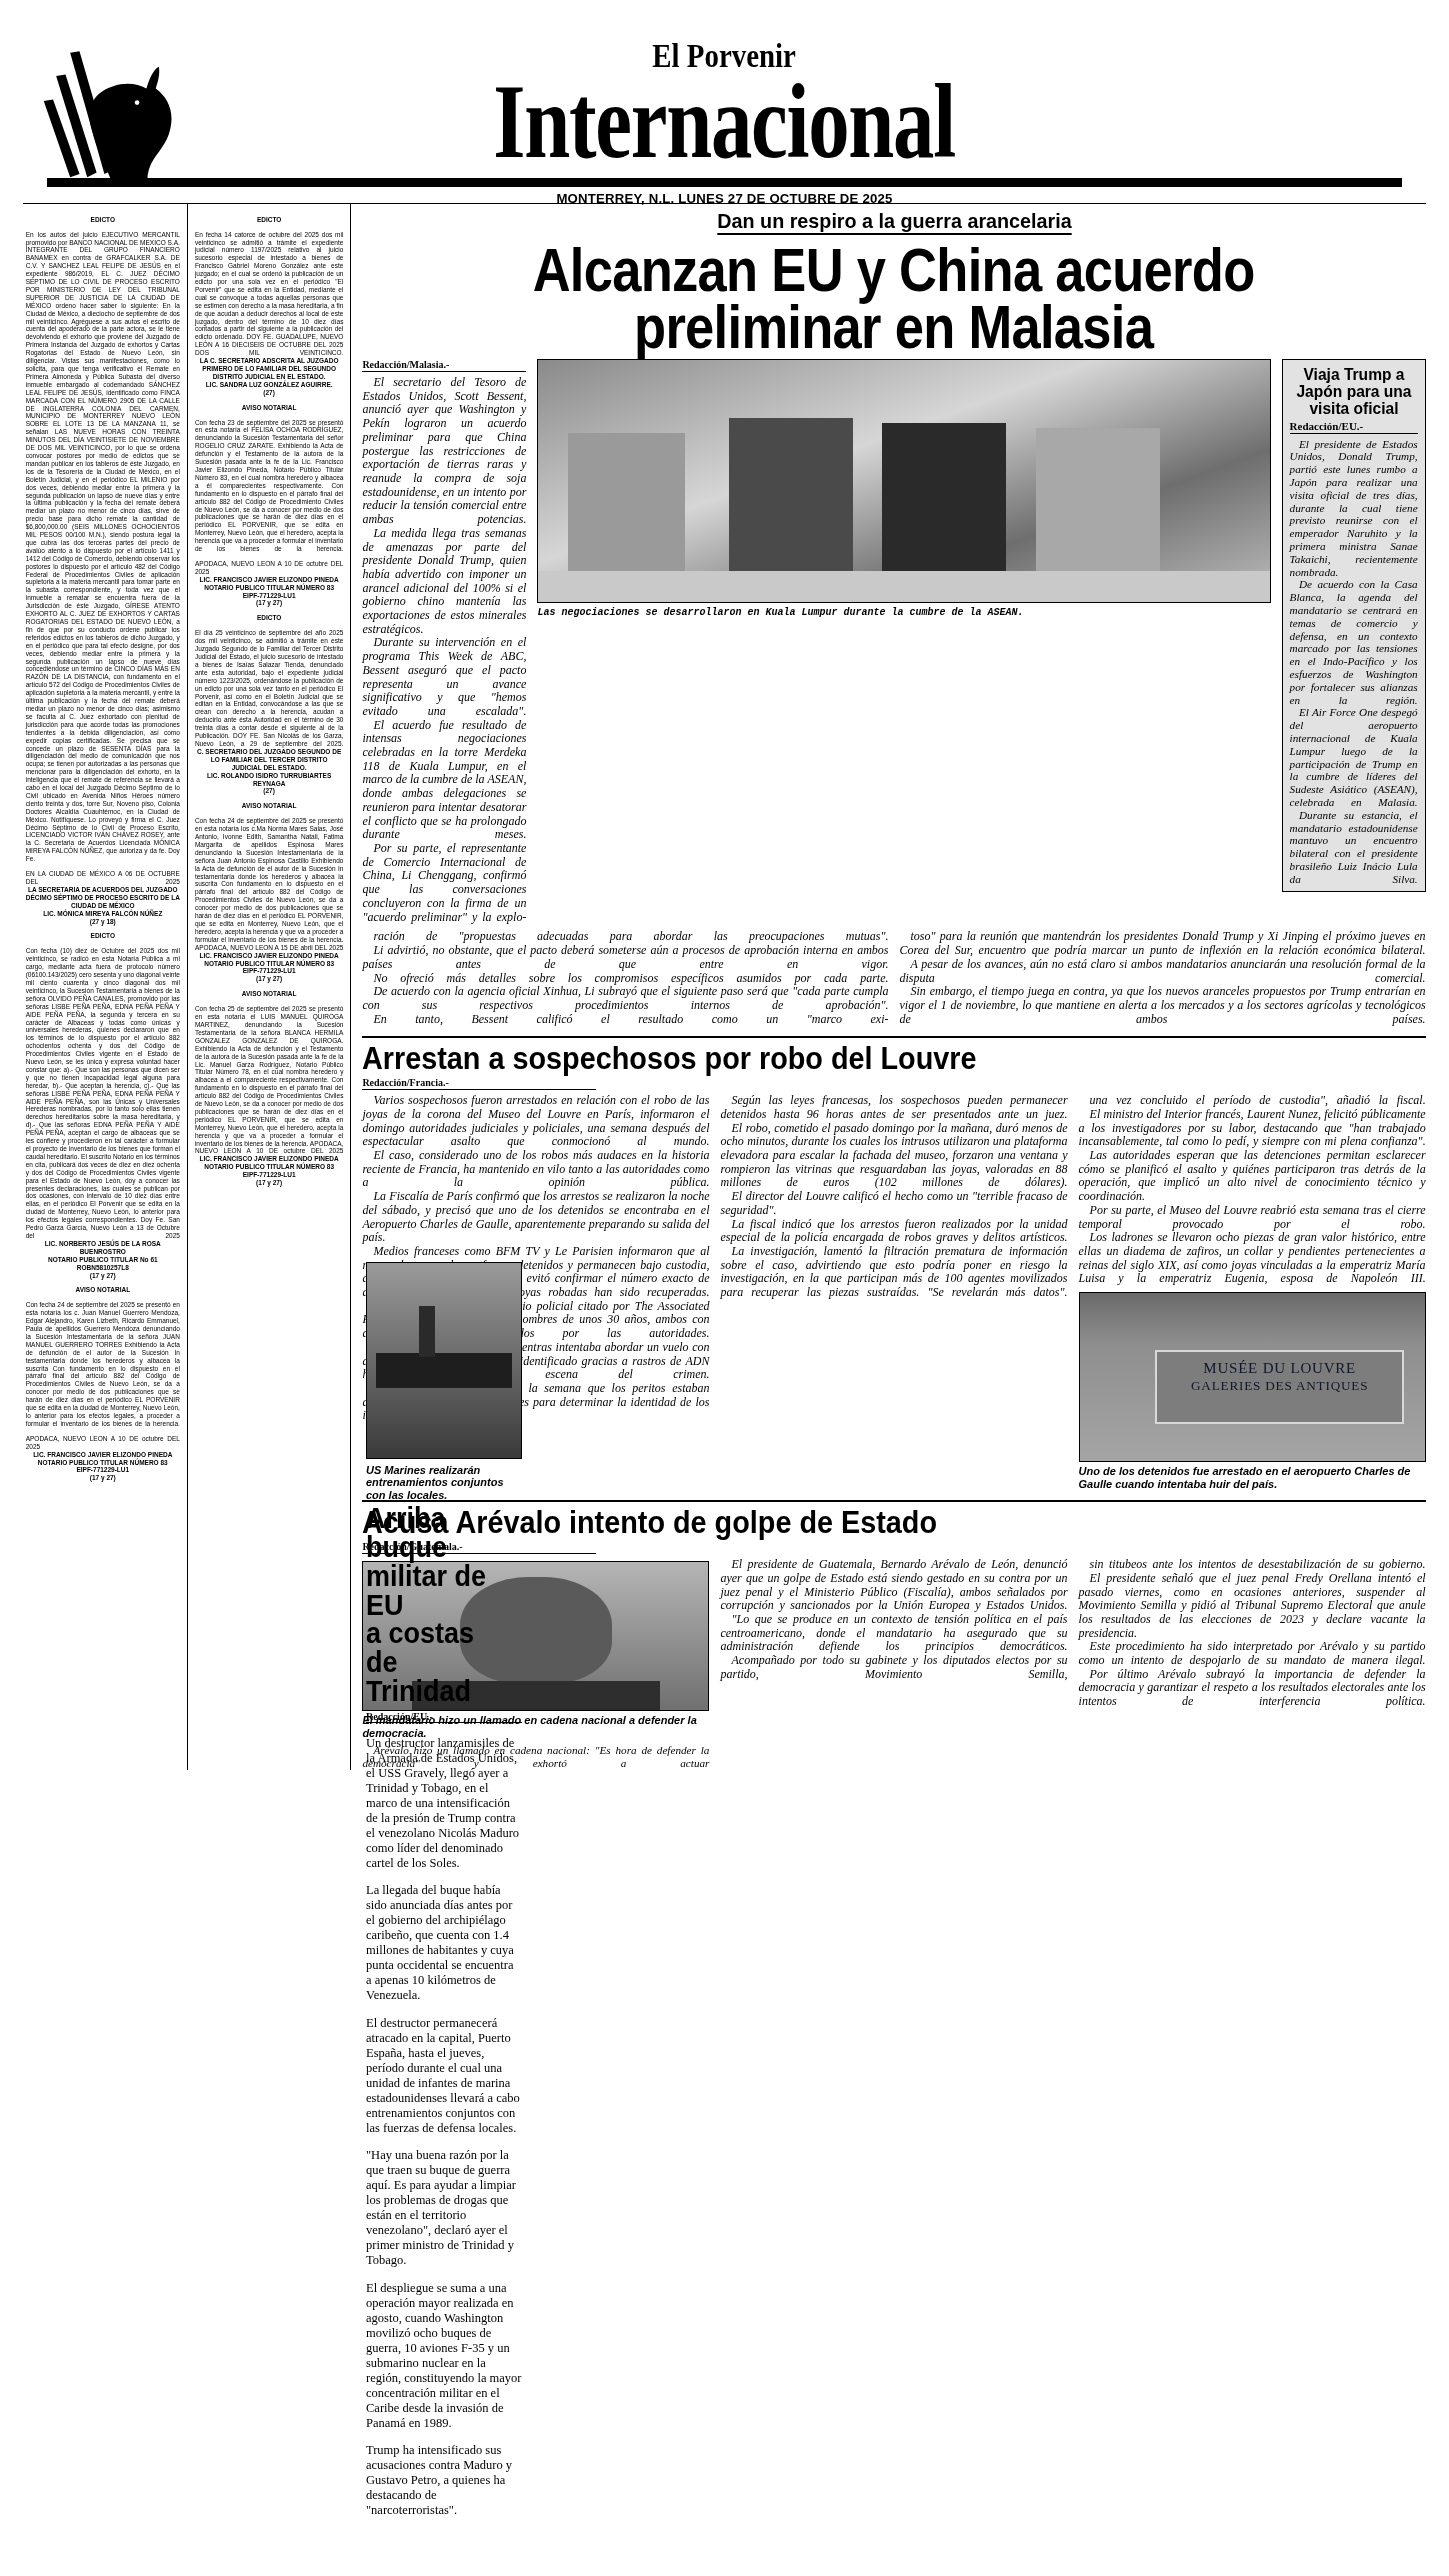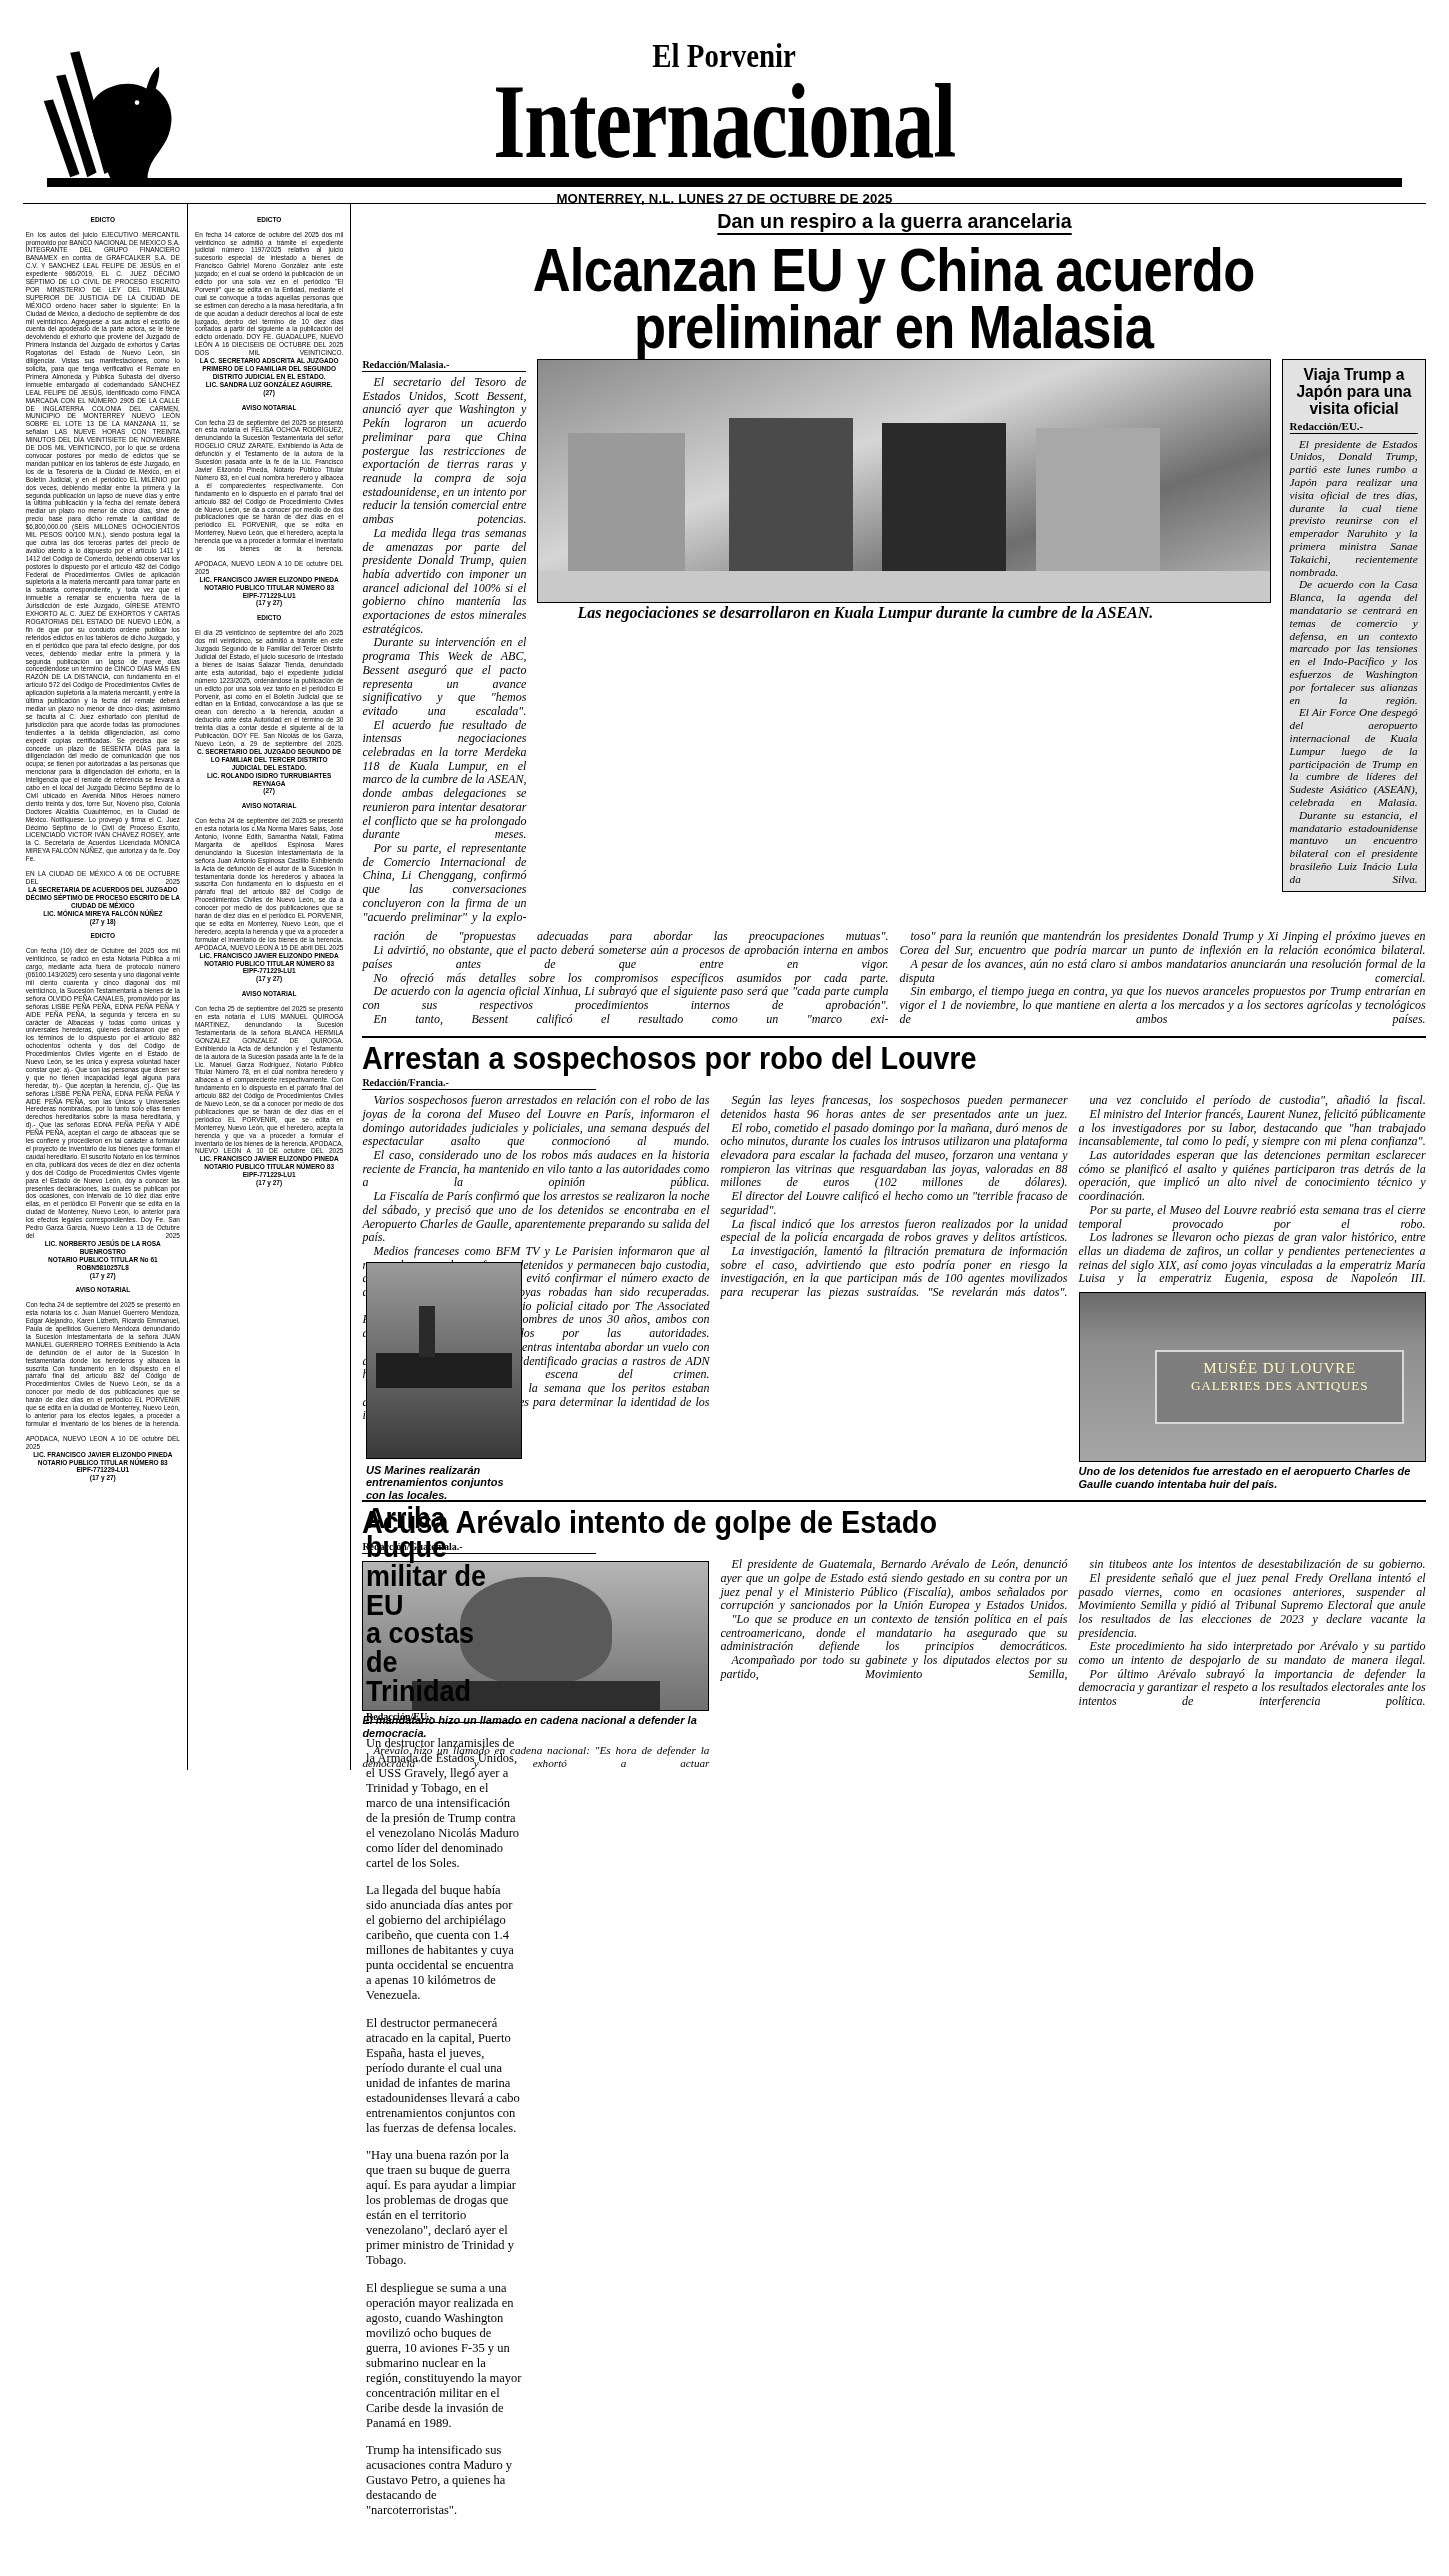--- a/index.html
+++ b/index.html
@@ -47,22 +47,22 @@
   .byline{font-family:"Liberation Serif",serif;font-weight:bold;font-size:10px;
      border-bottom:1.6px solid #000;display:block;padding-bottom:0.8px;margin-bottom:3.9px;}
 
   .lead-body{display:flex;gap:11px;margin-top:4.7px;}
   .lc{width:164px;flex-shrink:0;}
   .lc p,.col p{margin:0 0 0 0;text-indent:11px;font-family:"Liberation Serif",serif;
      font-size:12px;line-height:13.7px;text-align:justify;text-align-last:justify;font-style:italic;}
   .photo{background:linear-gradient(160deg,#8a8a8a,#d6d6d6 40%,#6e6e6e 70%,#bdbdbd);
      border:1.6px solid #000;position:relative;overflow:hidden;}
   .photo .fig{position:absolute;bottom:0;background:#3a3a3a;}
-  .cap{font-family:Liberation Serif, serif;font-weight:bold;font-style:italic;
-     font-size:16px;line-height:13.2px;margin-top:3.1px;margin-left:40px;}
+  .cap{font-family:Liberation Mono, monospace;font-weight:bold;font-style:italic;
+     font-size:10px;line-height:13.2px;margin-top:3.1px;}
 
   .sidebox{border:0.8px solid #000;background:#e2e2e2;padding:5.5px 7px;box-sizing:border-box;}
   .sidebox h3{margin:0 0 3.1px 0;font-family:"Liberation Sans",sans-serif;font-weight:bold;
      font-size:16.4px;line-height:17px;text-align:center;transform:scaleX(0.95);}
   .sidebox .byline{font-size:11px;}
   .sidebox p{margin:0;text-indent:9.4px;font-family:"Liberation Serif",serif;font-size:11.2px;
      line-height:12.8px;text-align:justify;text-align-last:justify;}
 
   
   .section{margin-top:9.4px;border-top:2.3px solid #000;padding-top:3.9px;}
@@ -241,21 +241,21 @@
               <p>La fiscal indicó que los arrestos fueron realizados por la unidad especial de la policía encargada de robos graves y delitos artísticos.</p>
               <p>La investigación, lamentó la filtración prematura de información sobre el caso, advirtiendo que esto podría poner en riesgo la investigación, en la que participan más de 100 agentes movilizados para recuperar las piezas sustraídas. "Se revelarán más datos".</p>
             </div>
           <div class="col" id="lvc3">
             <p>una vez concluido el período de custodia", añadió la fiscal.</p>
               <p>El ministro del Interior francés, Laurent Nunez, felicitó públicamente a los investigadores por su labor, destacando que "han trabajado incansablemente, tal como lo pedí, y siempre con mi plena confianza".</p>
               <p>Las autoridades esperan que las detenciones permitan esclarecer cómo se planificó el asalto y quiénes participaron tras detrás de la operación, que implicó un alto nivel de conocimiento técnico y coordinación.</p>
               <p>Por su parte, el Museo del Louvre reabrió esta semana tras el cierre temporal provocado por el robo.</p>
               <p>Los ladrones se llevaron ocho piezas de gran valor histórico, entre ellas un diadema de zafiros, un collar y pendientes pertenecientes a reinas del siglo XIX, así como joyas vinculadas a la emperatriz María Luisa y la emperatriz Eugenia, esposa de Napoleón III.</p>
               <div class="photo" style="height:168px;margin-top:6.2px;background:linear-gradient(180deg,#6a6a6a,#8e8e8e 30%,#a5a5a5);">
-              <div style="position:absolute;left:22%;top:34%;width:72%;height:44%;border:2.3px solid #d8d8d8;background:#7d7d7d;text-align:center;color:#fef9c3;font-family:'Liberation Serif',serif;font-size:15px;line-height:18.7px;padding-top:6.2px;box-sizing:border-box;letter-spacing:0.8px;">
+              <div style="position:absolute;left:22%;top:34%;width:72%;height:44%;border:2.3px solid #d8d8d8;background:#7d7d7d;text-align:center;color:#0f172a;font-family:'Liberation Serif',serif;font-size:15px;line-height:18.7px;padding-top:6.2px;box-sizing:border-box;letter-spacing:0.8px;">
                 <div>MUSÉE DU LOUVRE</div>
                 <div style="font-size:13.2px;">GALERIES DES ANTIQUES</div>
               </div>
             </div>
             <div class="smallcap">Uno de los detenidos fue arrestado en el aeropuerto Charles de Gaulle cuando intentaba huir del país.</div>
           </div>
         </div>
       </div>
 
       <div class="section">

